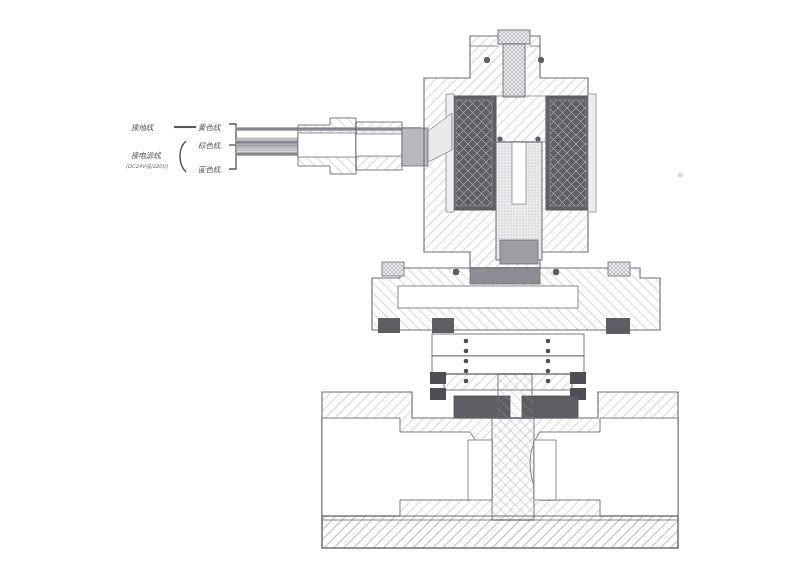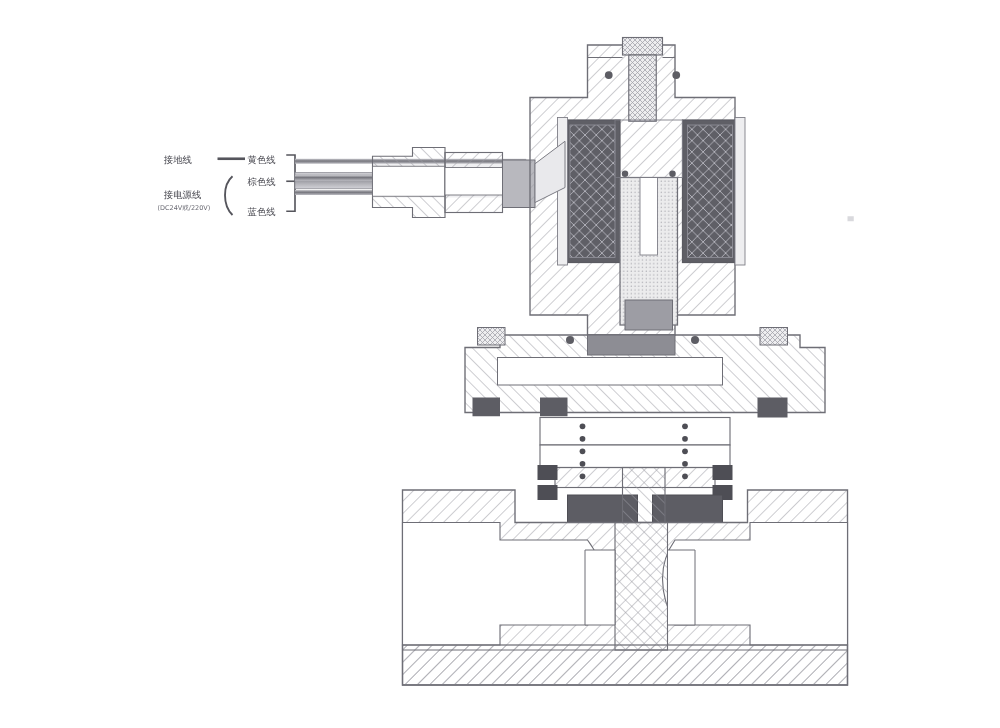--- a/index.html
+++ b/index.html
@@ -1,18 +1,18 @@
 <!DOCTYPE html>
 <html><head>
 <meta charset="utf-8">
 <style>
   html,body{margin:0;padding:0;background:#ffffff;}
   body{width:800px;height:582px;position:relative;overflow:hidden;
        font-family:"DejaVu Sans","Liberation Sans",sans-serif;}
-  #stage{position:absolute;inset:0;width:800px;height:582px;}
+  #stage{position:absolute;inset:0;width:800px;height:582px;font-style:italic;}
   svg{display:block;}
   .lbl{font-size:7.5px;fill:#4a4a52;font-family:"DejaVu Sans",sans-serif;}
   .lbl-sm{font-size:5.2px;fill:#6b6b74;font-family:"DejaVu Sans",sans-serif;}
   .wirelbl{font-size:7.5px;fill:#4a4a52;font-family:"DejaVu Sans",sans-serif;}
 </style>
 </head>
 <body>
 
 <div id="stage">
 <svg width="800" height="582" viewBox="0 0 800 582" xmlns="http://www.w3.org/2000/svg">

